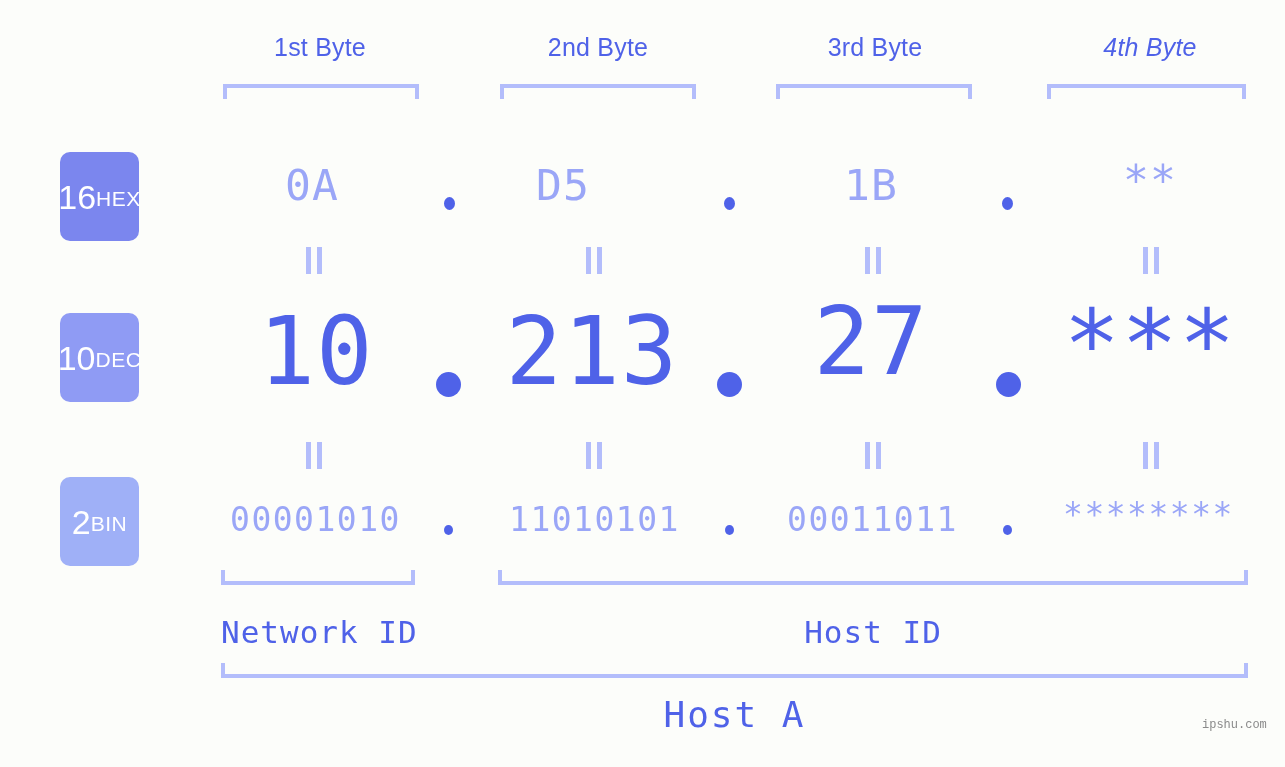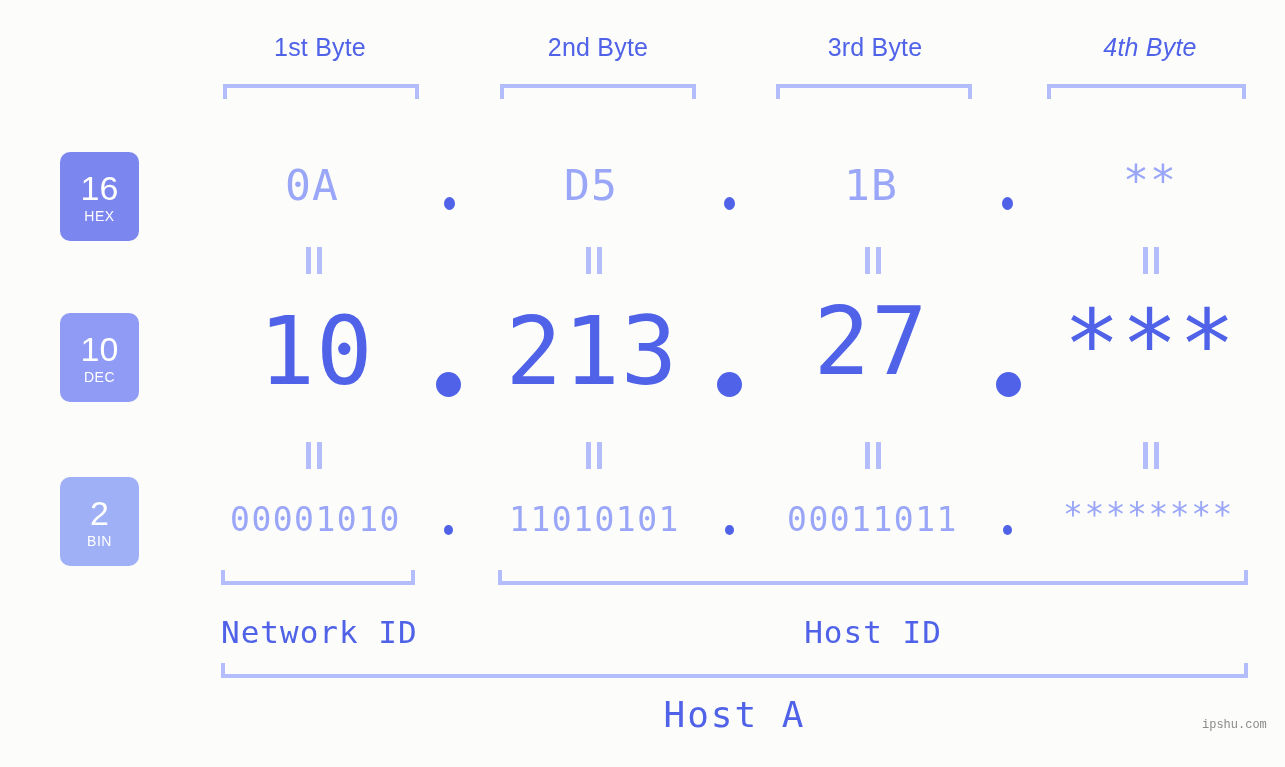--- a/index.html
+++ b/index.html
@@ -54,32 +54,32 @@
   }
 
   
   .badge {
     position: absolute;
     left: 46px;
     width: 79px;
     border-radius: 10px;
     color: #ffffff;
     display: flex;
-    flex-direction: column;
+    flex-direction: row;
     align-items: center;
     justify-content: center;
     font-family: "Liberation Sans", sans-serif;
     line-height: 1;
   }
   .badge .num {
     font-size: 34px;
     letter-spacing: 0px;
   }
   .badge .lbl {
-    font-size: 14px;
+    font-size: 21px;
     margin-top: 4px;
     letter-spacing: 0.5px;
   }
 
   
   .cell {
     position: absolute;
     text-align: center;
     white-space: nowrap;
     font-family: "DejaVu Sans Mono", monospace;
@@ -178,21 +178,21 @@
   <div class="badge" style="top:313px;height:89px;background:#8f9bf4;">
     <span class="num">10</span>
     <span class="lbl">DEC</span>
   </div>
   <div class="badge" style="top:477px;height:89px;background:#9fb0f7;">
     <span class="num">2</span>
     <span class="lbl">BIN</span>
   </div>
 
   <div class="cell hex-val" style="left:198px;top:160px;width:200px;">0A</div>
-  <div class="cell hex-val" style="left:477px;top:160px;width:200px;">D5</div>
+  <div class="cell hex-val" style="left:449px;top:160px;width:200px;">D5</div>
   <div class="cell hex-val" style="left:757px;top:160px;width:200px;">1B</div>
   <div class="cell hex-val" style="left:1036px;top:155px;width:200px;">**</div>
 
   <div class="dot dot-small" style="left:430px;top:197px;"></div>
   <div class="dot dot-small" style="left:710px;top:197px;"></div>
   <div class="dot dot-small" style="left:988px;top:197px;"></div>
 
   <div class="eq" style="left:290px;top:247px;">
       <i></i>
       <i></i>

